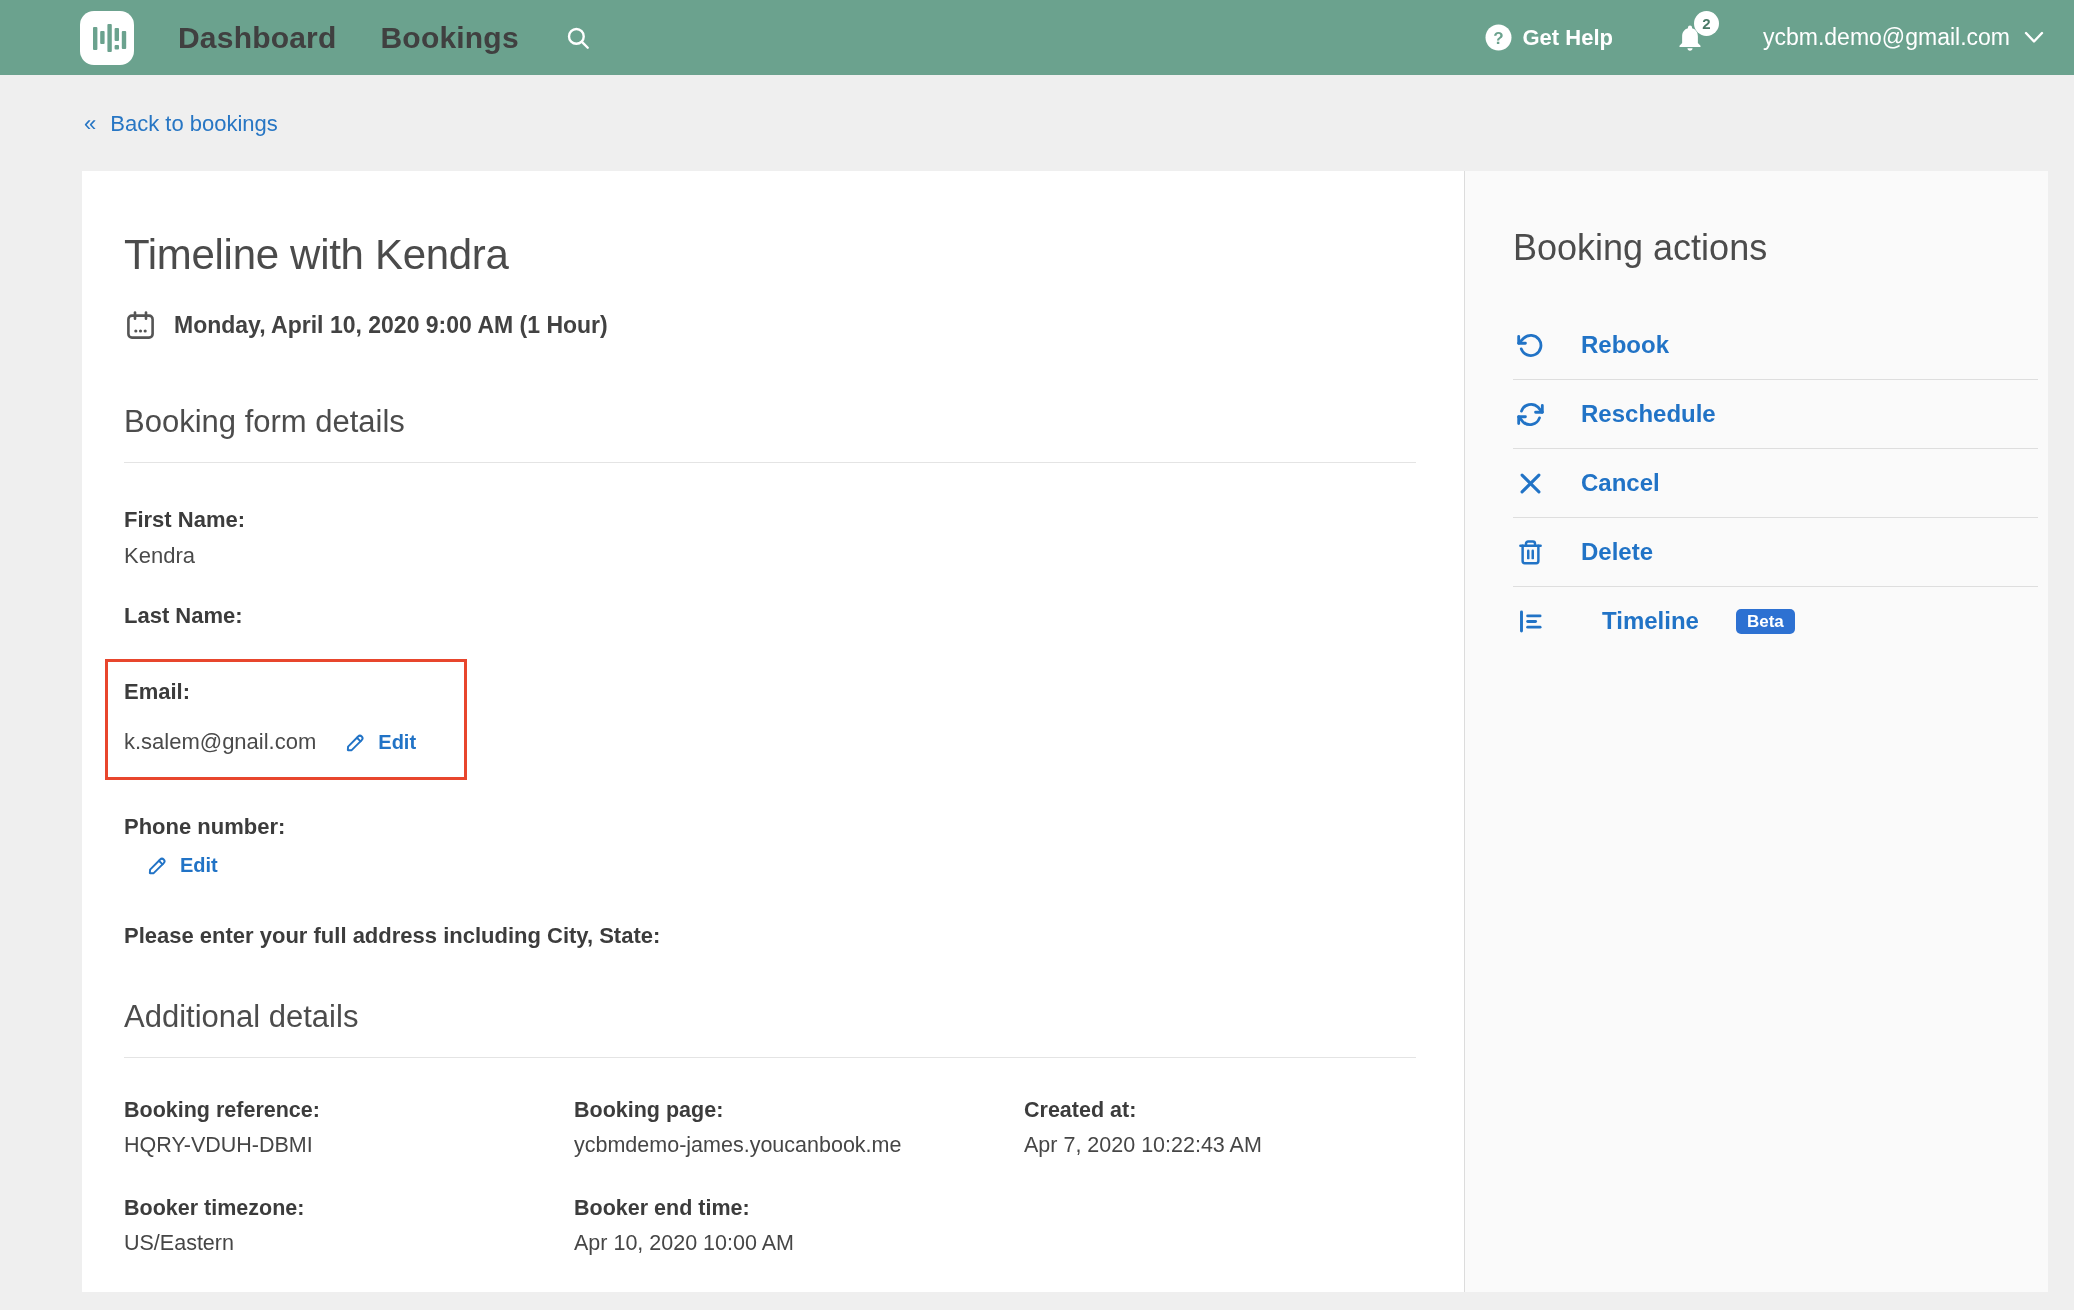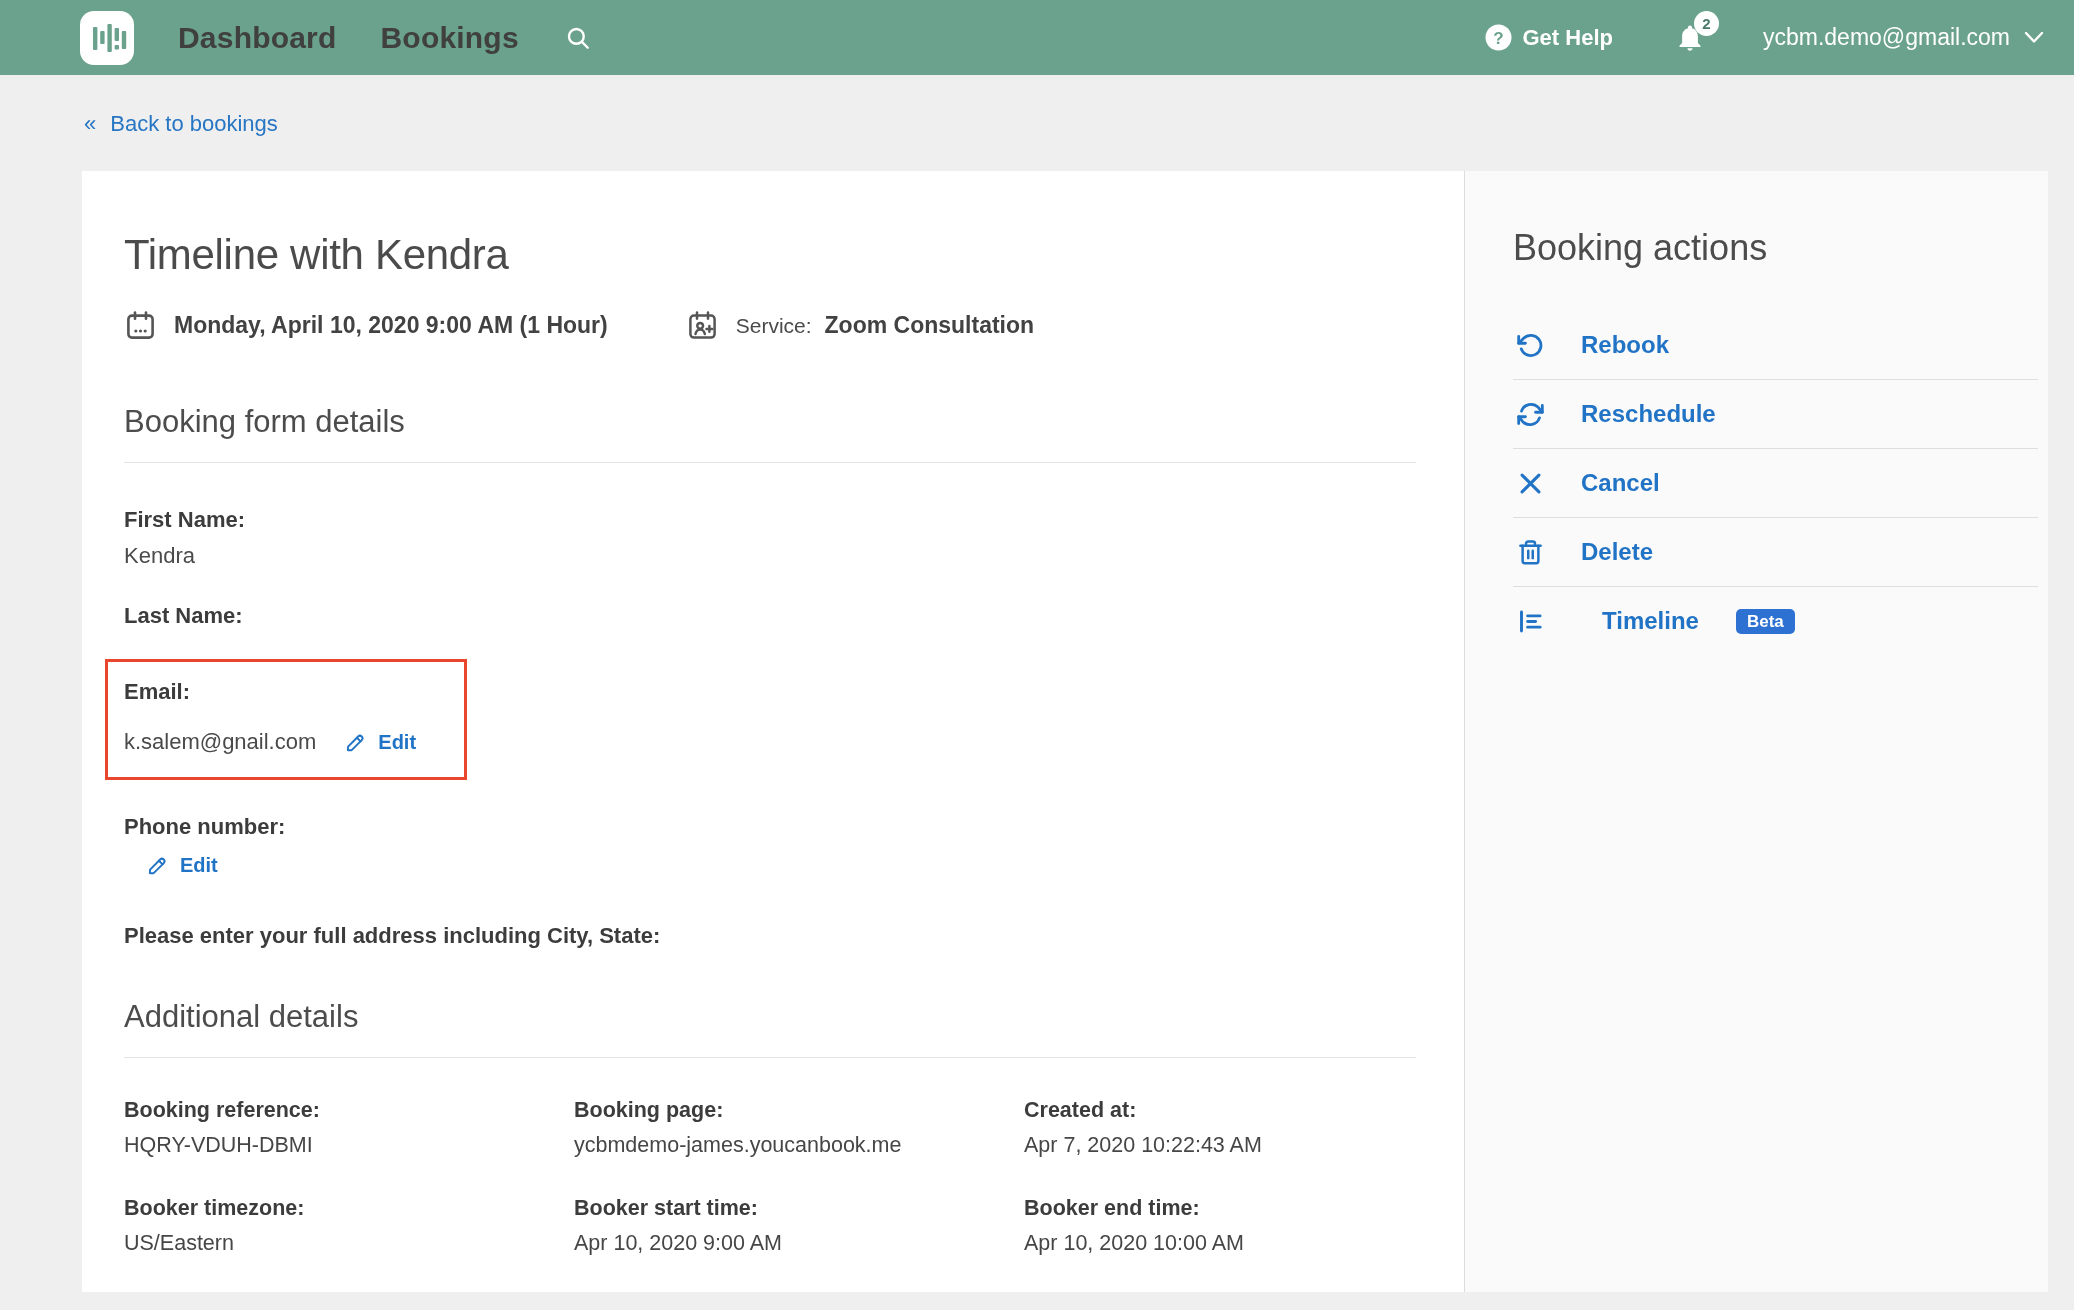--- a/index.html
+++ b/index.html
@@ -165,33 +165,20 @@
     <div class="meta-row">
       <svg class="meta-icon" viewBox="0 0 24 24" fill="none" stroke="#555555" stroke-width="1.9" stroke-linecap="round">
         <rect x="3.2" y="4.8" width="17.6" height="16" rx="2.6"></rect>
         <line x1="8" y1="2.6" x2="8" y2="7"></line>
         <line x1="16" y1="2.6" x2="16" y2="7"></line>
         <circle cx="8.6" cy="16" r="1.15" fill="#555555" stroke="none"></circle>
         <circle cx="12" cy="16" r="1.15" fill="#555555" stroke="none"></circle>
         <circle cx="15.4" cy="16" r="1.15" fill="#555555" stroke="none"></circle>
       </svg>
       <span class="meta-date">Monday, April 10, 2020 9:00 AM (1 Hour)</span>
-      <span class="service-group">
-        <svg class="meta-icon" viewBox="0 0 24 24" fill="none" stroke="#555555" stroke-width="1.8" stroke-linecap="round">
-          <rect x="3.2" y="4.8" width="17.6" height="16" rx="2.6"></rect>
-          <line x1="8" y1="2.6" x2="8" y2="7"></line>
-          <line x1="16" y1="2.6" x2="16" y2="7"></line>
-          <circle cx="10.3" cy="12.2" r="2.1"></circle>
-          <path d="M6.9 18.2c.45-2.1 1.95-3.2 3.4-3.2s2.95 1.1 3.4 3.2"></path>
-          <line x1="17" y1="12.4" x2="17" y2="16.6"></line>
-          <line x1="14.9" y1="14.5" x2="19.1" y2="14.5"></line>
-        </svg>
-        <span class="service-label">Service:</span>
-        <span class="service-value">Zoom Consultation</span>
-      </span>
     </div>
 
     <h2 class="section-heading">Booking form details</h2>
     <hr class="rule">
 
     <div class="fields">
 
       <div class="field">
         <div class="f-label">First Name:</div>
         <div class="f-value">Kendra</div>
@@ -247,24 +234,20 @@
       </div>
       <div>
         <div class="d-label">Created at:</div>
         <div class="d-value">Apr 7, 2020 10:22:43 AM</div>
       </div>
       <div>
         <div class="d-label">Booker timezone:</div>
         <div class="d-value">US/Eastern</div>
       </div>
       <div>
-        <div class="d-label">Booker start time:</div>
-        <div class="d-value">Apr 10, 2020 9:00 AM</div>
-      </div>
-      <div>
         <div class="d-label">Booker end time:</div>
         <div class="d-value">Apr 10, 2020 10:00 AM</div>
       </div>
     </div>
   </section>
 
   <aside class="sidebar">
     <h2 class="actions-heading">Booking actions</h2>
     <div class="actions-list">
 

